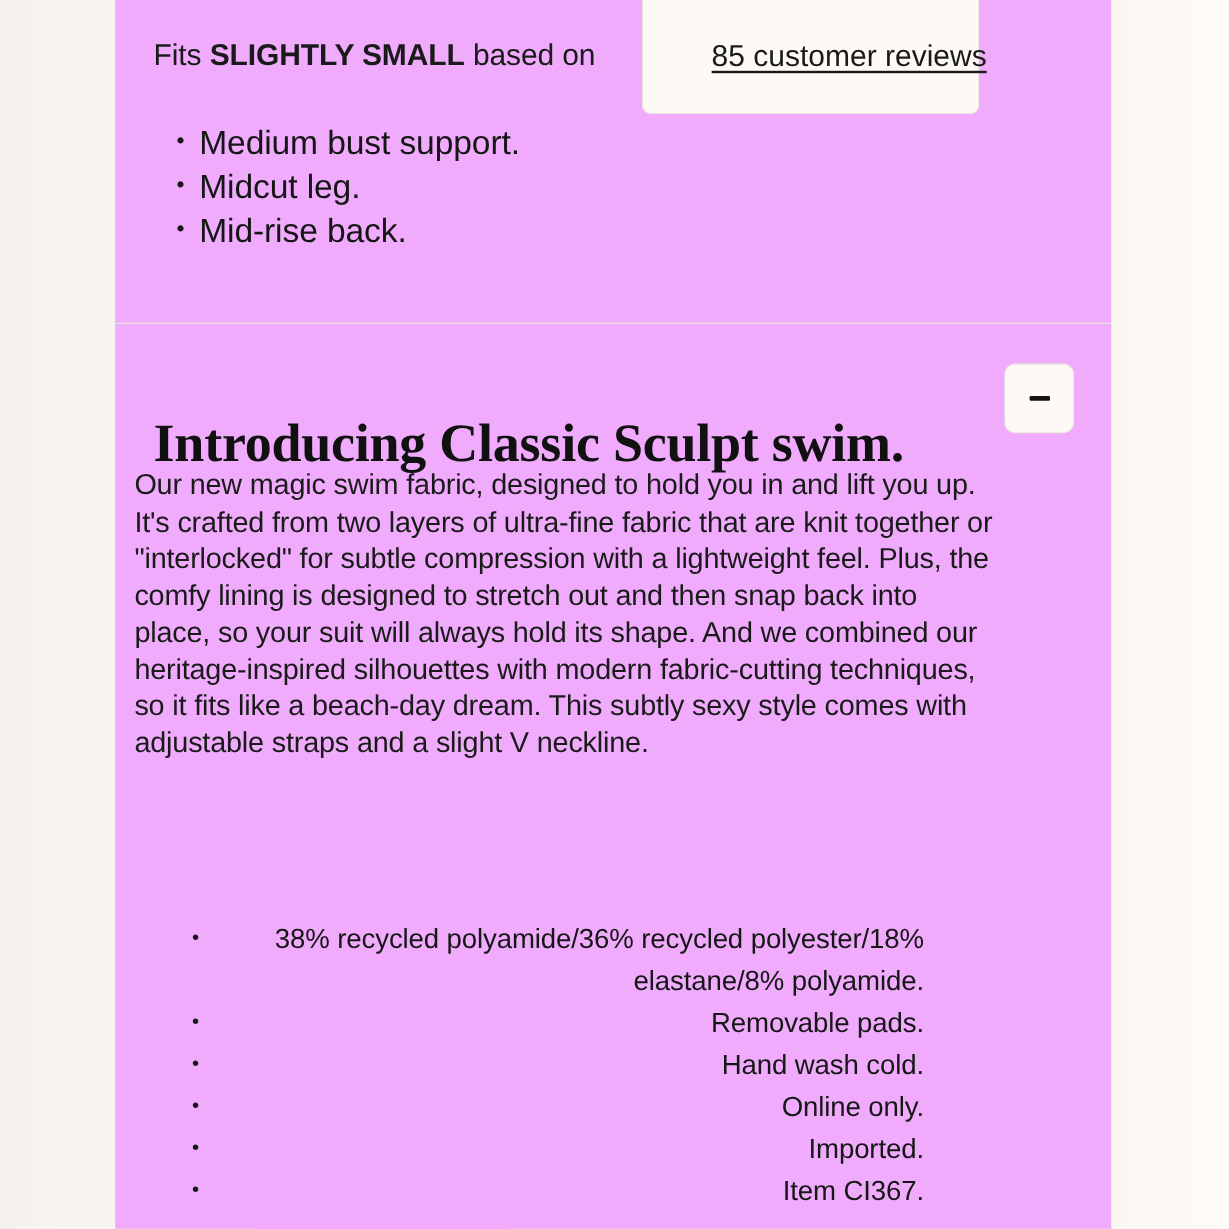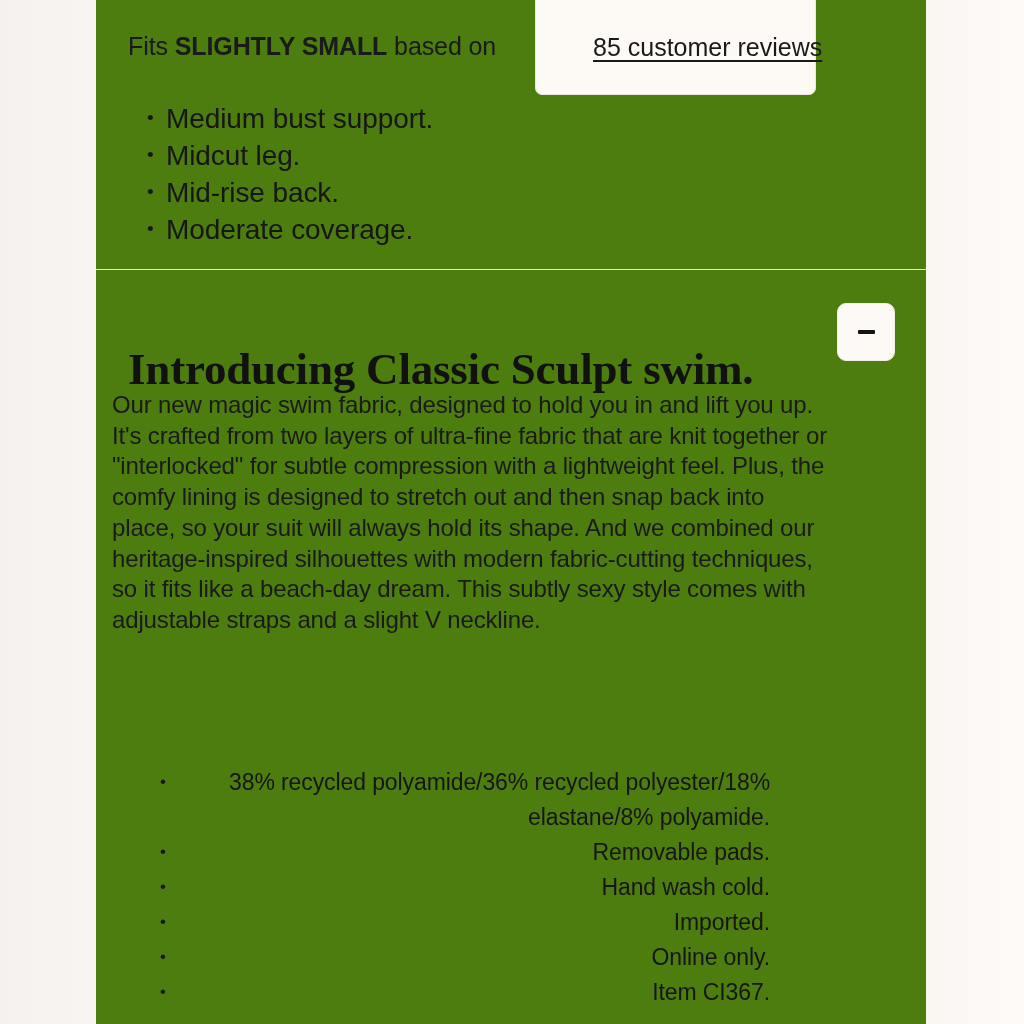--- a/index.html
+++ b/index.html
@@ -35,21 +35,21 @@
     background: linear-gradient(270deg,#fdfaf7 0%, #fbf8f5 60%, #faf7f3 100%);
   }
 
   
   .panel {
     position: absolute;
     left: 96px;
     top: 0;
     width: 830px;
     height: 1024px;
-    background: #4d7c0f;
+    background: #f0abfc;
     box-sizing: border-box;
   }
 
   
   .fit-block {
     position: absolute;
     left: 0;
     top: 0;
     width: 830px;
     padding: 0;
@@ -242,21 +242,20 @@
 
       <div class="fit-line"><span>Fits </span><span class="fit-strong">SLIGHTLY SMALL</span><span> based on</span></div>
 
       <div class="review-box"></div>
       <a class="review-link" href="#">85 customer reviews</a>
 
       <ul class="fit-list">
         <li>Medium bust support.</li>
         <li>Midcut leg.</li>
         <li>Mid-rise back.</li>
-        <li>Moderate coverage.</li>
       </ul>
     </div>
 
     <div class="divider"></div>
 
     <div class="section">
 
       <div class="section-head">
         <h2 class="section-title">Introducing Classic Sculpt swim.</h2>
         <button class="toggle-btn">
@@ -265,22 +264,22 @@
       </div>
 
       <div class="section-body">
         <p class="body-text">Our new magic swim fabric, designed to hold you in and lift you up. It's crafted from two layers of ultra-fine fabric that are knit together or "interlocked" for subtle compression with a lightweight feel. Plus, the comfy lining is designed to stretch out and then snap back into place, so your suit will always hold its shape. And we combined our heritage-inspired silhouettes with modern fabric-cutting techniques, so it fits like a beach-day dream. This subtly sexy style comes with adjustable straps and a slight V neckline.</p>
       </div>
 
       <ul class="spec-list">
         <li>38% recycled polyamide/36% recycled polyester/18% elastane/8% polyamide.</li>
         <li>Removable pads.</li>
         <li>Hand wash cold.</li>
+        <li>Online only.</li>
         <li>Imported.</li>
-        <li>Online only.</li>
         <li>Item CI367.</li>
       </ul>
     </div>
 
   </div>
 
   <div class="scroll-track">
     
   </div>
 

